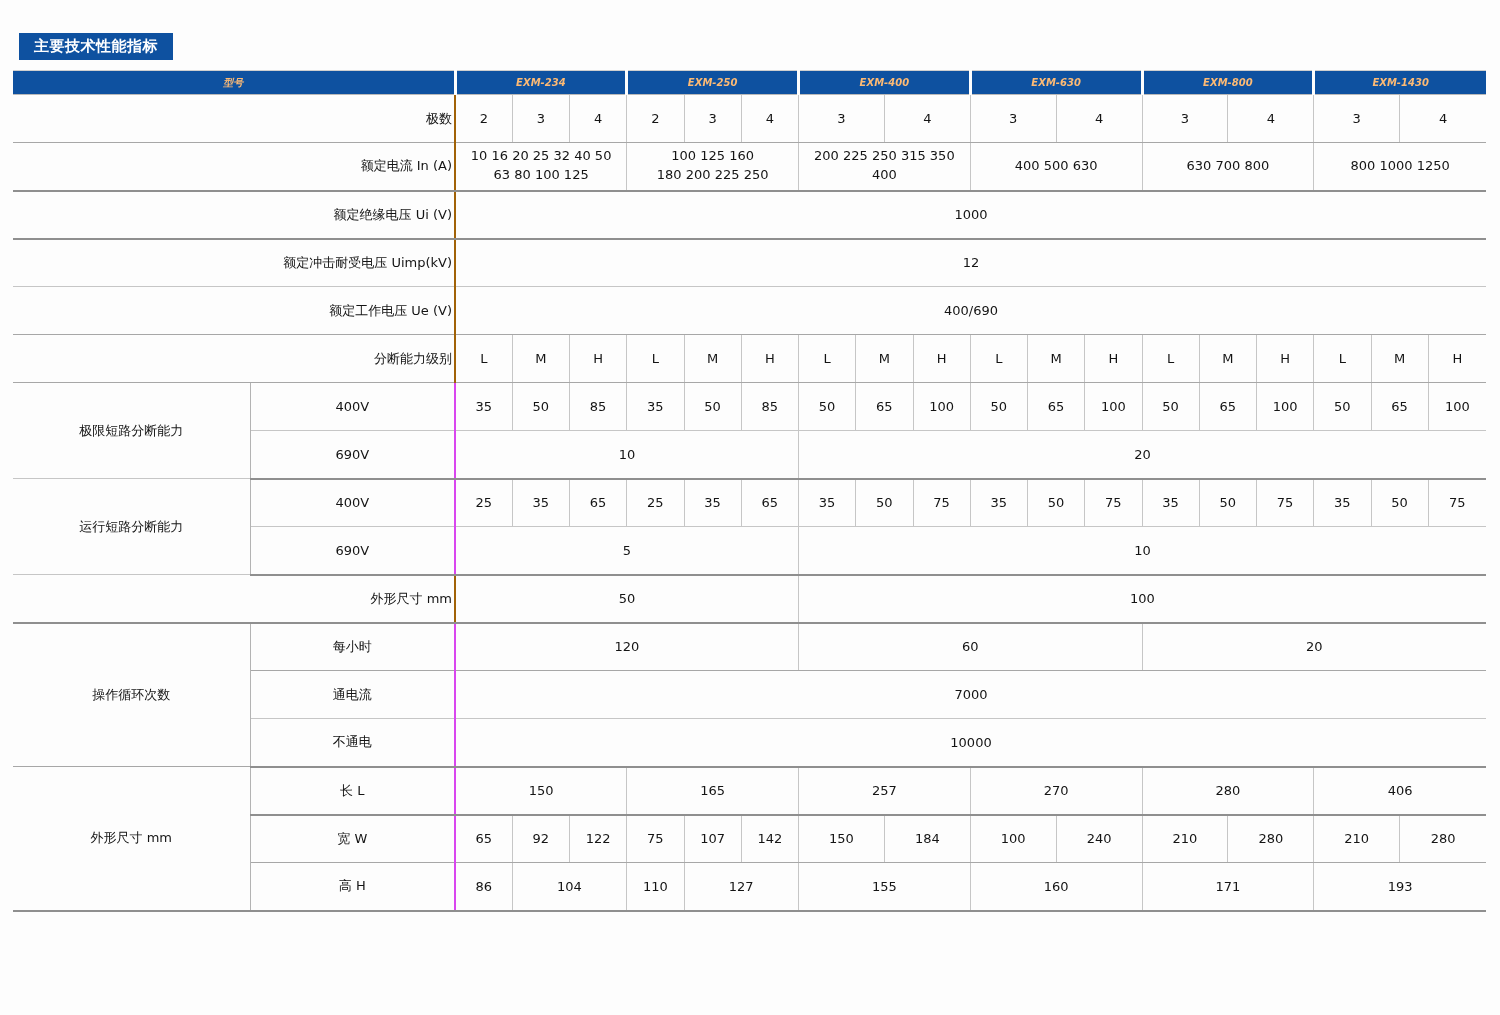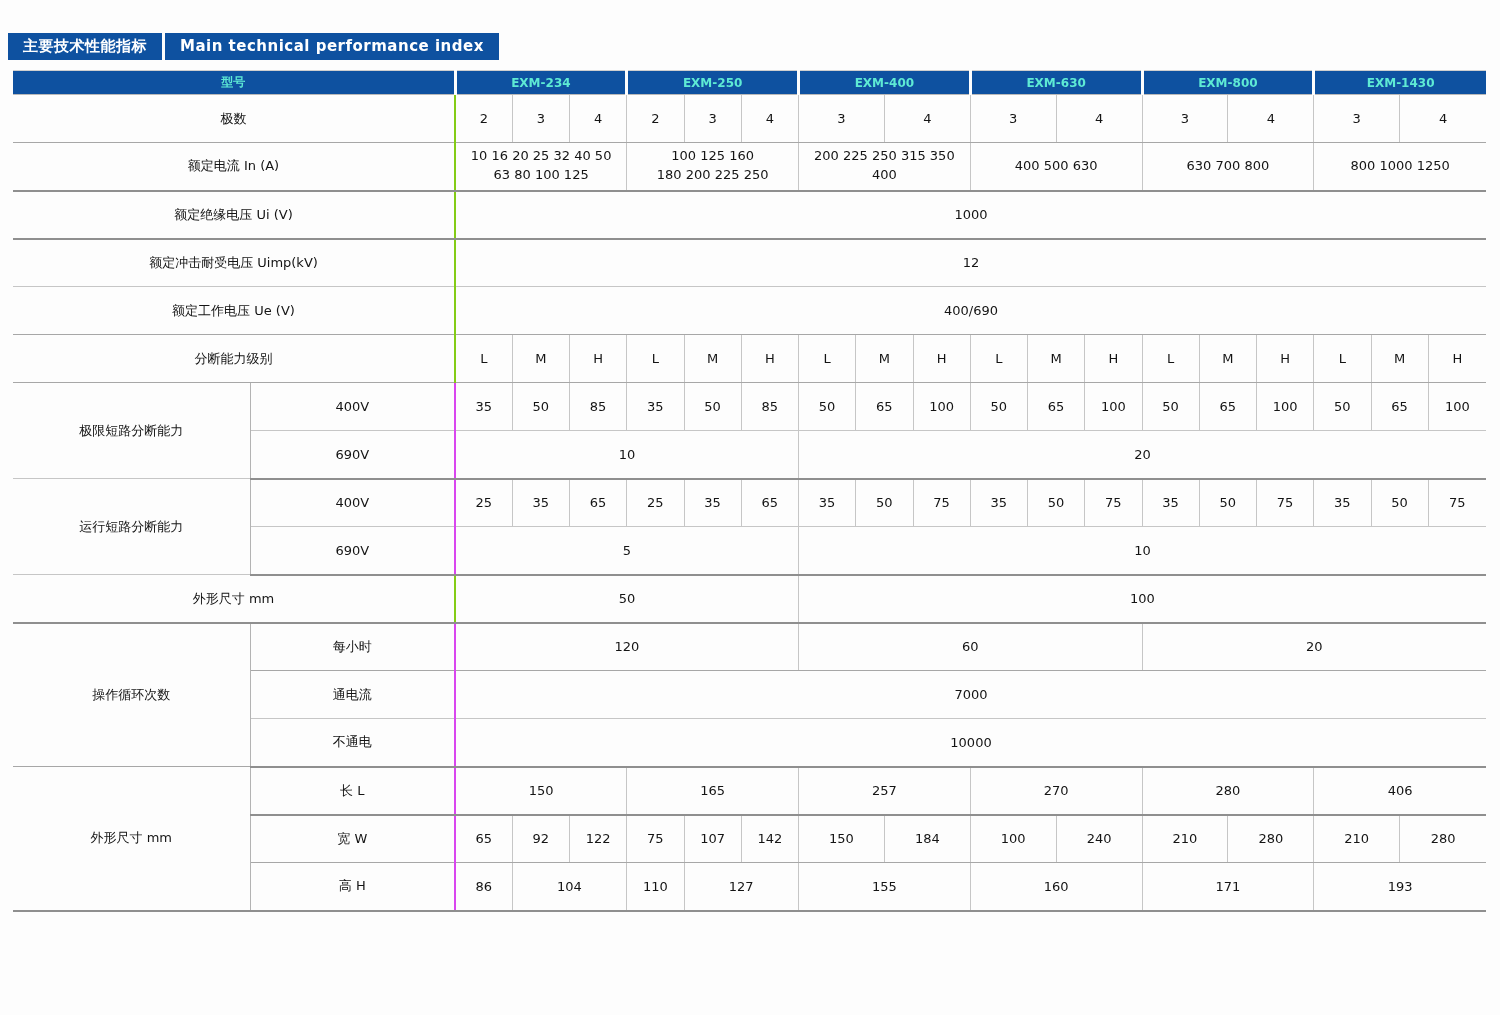--- a/index.html
+++ b/index.html
@@ -1,56 +1,55 @@
 <!DOCTYPE html>
 <html><head>
 <meta charset="utf-8">
 <style>
   html,body{margin:0;padding:0;}
   body{
     width:1500px;height:1015px;background:#fdfdfd;overflow:hidden;
     font-family:"DejaVu Sans","Liberation Sans",sans-serif;
     -webkit-font-smoothing:antialiased;
   }
-  .title-bar{position:absolute;left:8px;top:33px;display:flex;gap:3px;text-align:right;}
+  .title-bar{position:absolute;left:19px;top:33px;display:flex;gap:10px;text-align:right;}
   .title-seg{
     background:#0e51a0;color:#fff;font-weight:bold;font-size:15px;
     height:27px;line-height:27px;padding:0 15px;white-space:nowrap;letter-spacing:.5px;
   }
   table.spec{
     position:absolute;left:13px;top:70px;width:1473px;
     border-collapse:collapse;table-layout:fixed;
     border-top:1px solid #cfcfcf;
   }
   col.cA{width:237px;} col.cB{width:205px;}
   td{
     font-size:13px;color:#141414;text-align:center;vertical-align:middle;
     border-right:1px solid #c6c6c6;padding:0 2px;overflow:hidden;
   }
   tr td:last-child{border-right:none;}
   tr.hd{height:24px;}
   tr.r{height:48px;}
   td.blue{
-    background:#0e51a0;color:#5eead4;font-weight:bold;font-size:12px;
-    border-right:3px solid #fdfdfd;border-bottom:1px solid #b9b9b9;
+    background:#0e51a0;color:#fdba74;font-weight:bold;font-size:10px;
+    border-right:3px solid #fdfdfd;border-bottom:1px solid #b9b9b9;font-style:italic;
   }
   td.lblA{border-right:1px solid #b3b3b3;}
   td.lblB{border-right:2px solid #d946ef;}
-  td.lbl2{border-right:2px solid #84cc16;}
+  td.lbl2{border-right:2px solid #a16207;text-align:right;}
   tr.sepL td{border-bottom:1px solid #c6c6c6;}
   tr.sepM td{border-bottom:1px solid #a7a7a7;}
   tr.sepD td{border-bottom:2px solid #8f8f8f;}
   .pre{white-space:pre-line;line-height:1.45;}
 </style>
 </head>
 <body>
 
 <div class="title-bar">
   <div class="title-seg">主要技术性能指标</div>
-  <div class="title-seg">Main technical performance index</div>
 </div>
 
 <table class="spec">
   <colgroup>
     <col class="cA">
       <col class="cB">
     <col>
       <col>
       <col>
       <col>

